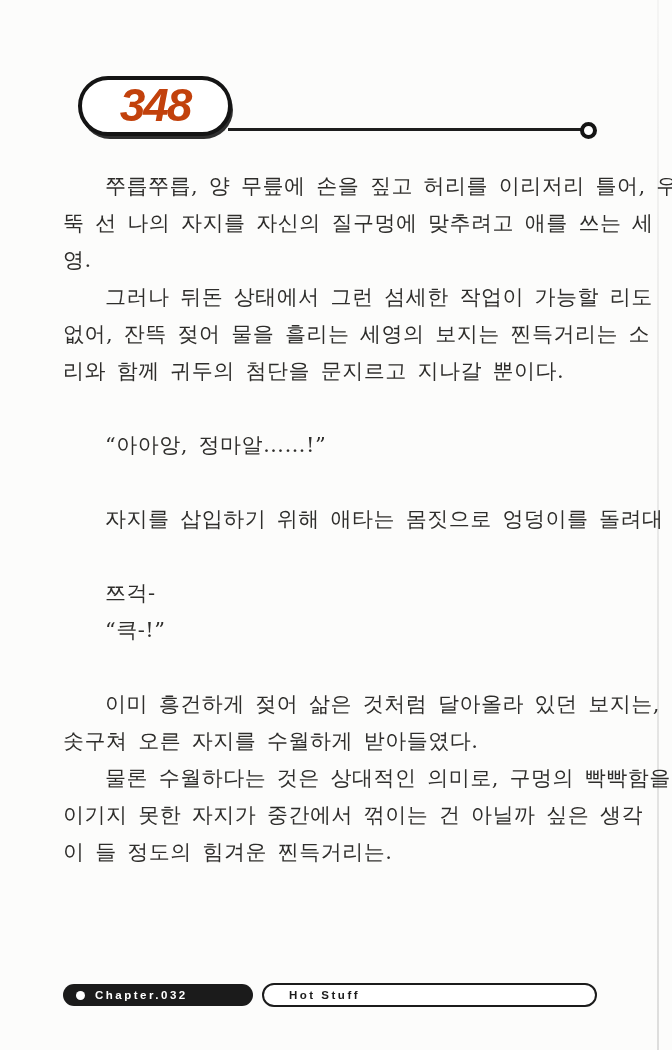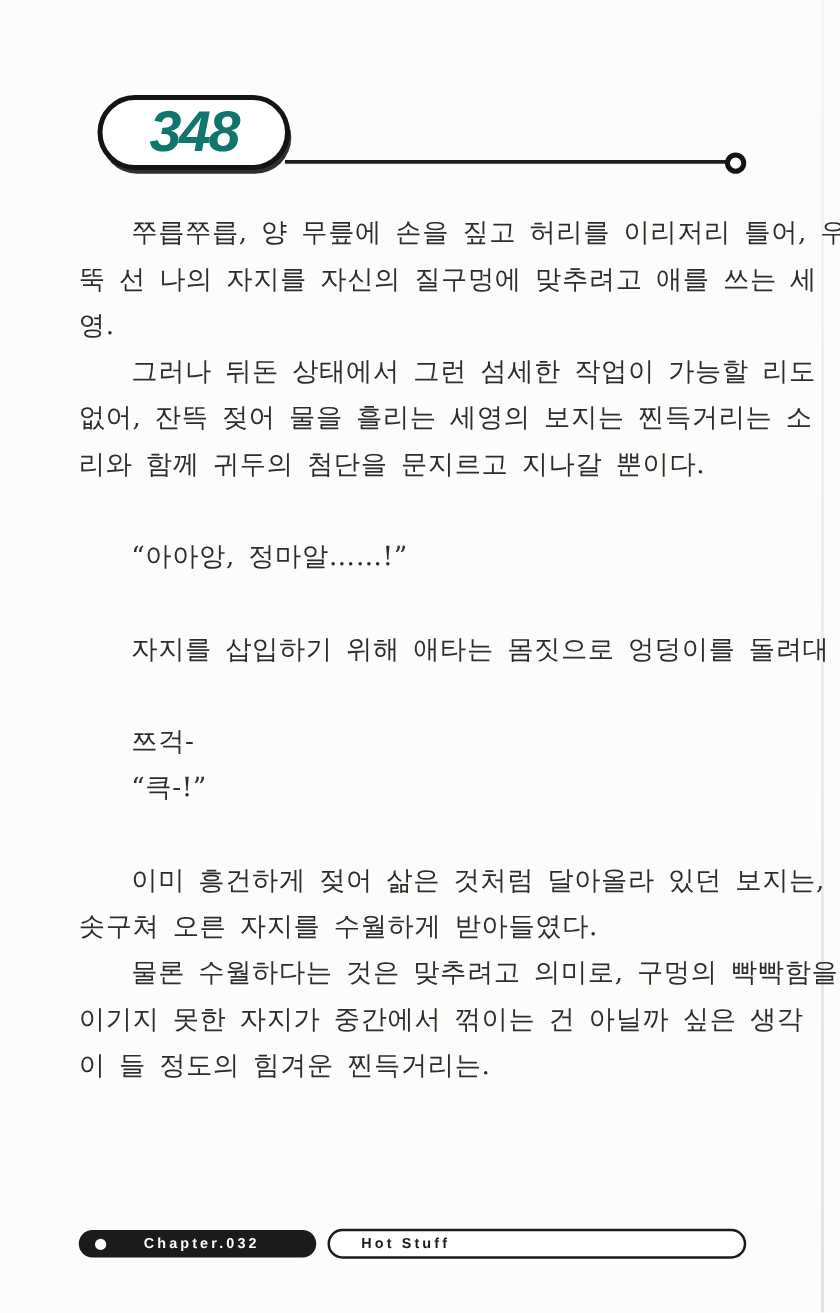--- a/index.html
+++ b/index.html
@@ -31,21 +31,21 @@
     align-items: center;
     justify-content: center;
     z-index: 2;
   }
   .page-number {
     font-family: "Liberation Sans", sans-serif;
     font-weight: bold;
     font-style: italic;
     font-size: 46px;
     letter-spacing: -2px;
-    color: #0f766e;
+    color: #c2410c;
     line-height: 1;
     transform: translateY(-1px);
   }
   .header-rule {
     position: absolute;
     left: 228px;
     top: 128px;
     width: 354px;
     height: 3px;
     background: #1d1d1d;
@@ -83,21 +83,20 @@
   .chapter-badge {
     position: absolute;
     left: 63px;
     top: 984px;
     width: 190px;
     height: 22px;
     background: #1b1b1b;
     border-radius: 11px;
     display: flex;
     align-items: center;
-    gap: 20px;
   }
   .chapter-dot {
     width: 9px;
     height: 9px;
     border-radius: 50%;
     background: #ffffff;
     margin-left: 13px;
     flex: 0 0 auto;
   }
   .chapter-label {
@@ -179,21 +178,21 @@
   <div class="block">
     <div class="ln ind">“큭-!”</div>
   </div>
 
   <div class="block gap">
     <div class="ln ind">이미 흥건하게 젖어 삶은 것처럼 달아올라 있던 보지는,</div>
     <div class="ln">솟구쳐 오른 자지를 수월하게 받아들였다.</div>
   </div>
 
   <div class="block">
-    <div class="ln ind">물론 수월하다는 것은 맞추려고 의미로, 구멍의 빡빡함을</div>
+    <div class="ln ind">물론 수월하다는 것은 상대적인 의미로, 구멍의 빡빡함을</div>
     <div class="ln">이기지 못한 자지가 중간에서 꺾이는 건 아닐까 싶은 생각</div>
     <div class="ln">이 들 정도의 힘겨운 찐득거리는.</div>
   </div>
 
 </div>
 
 <div class="chapter-badge">
   <span class="chapter-dot"></span>
   <span class="chapter-label">Chapter.032</span>
 </div>

